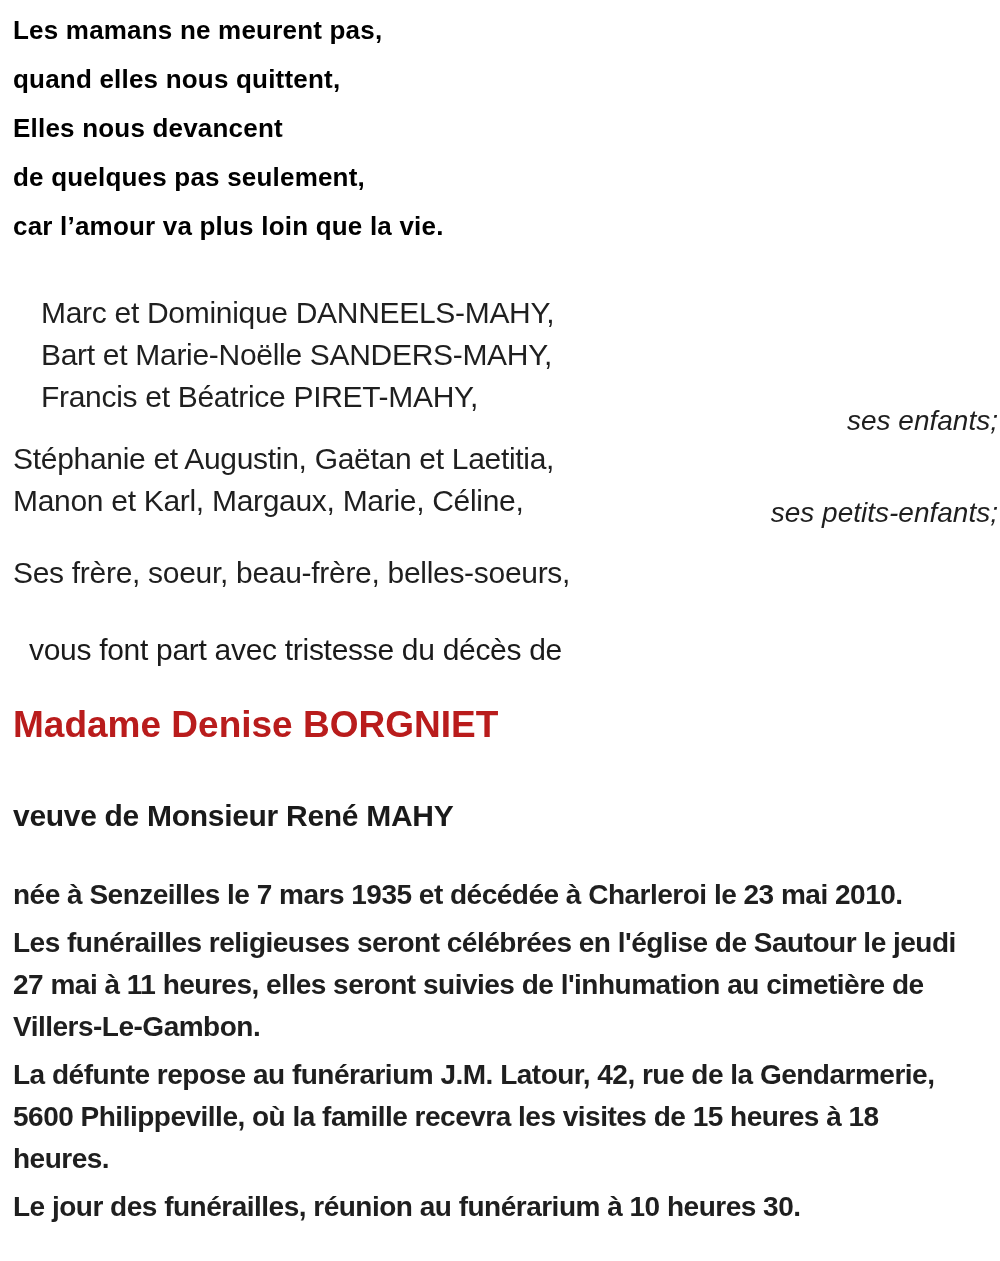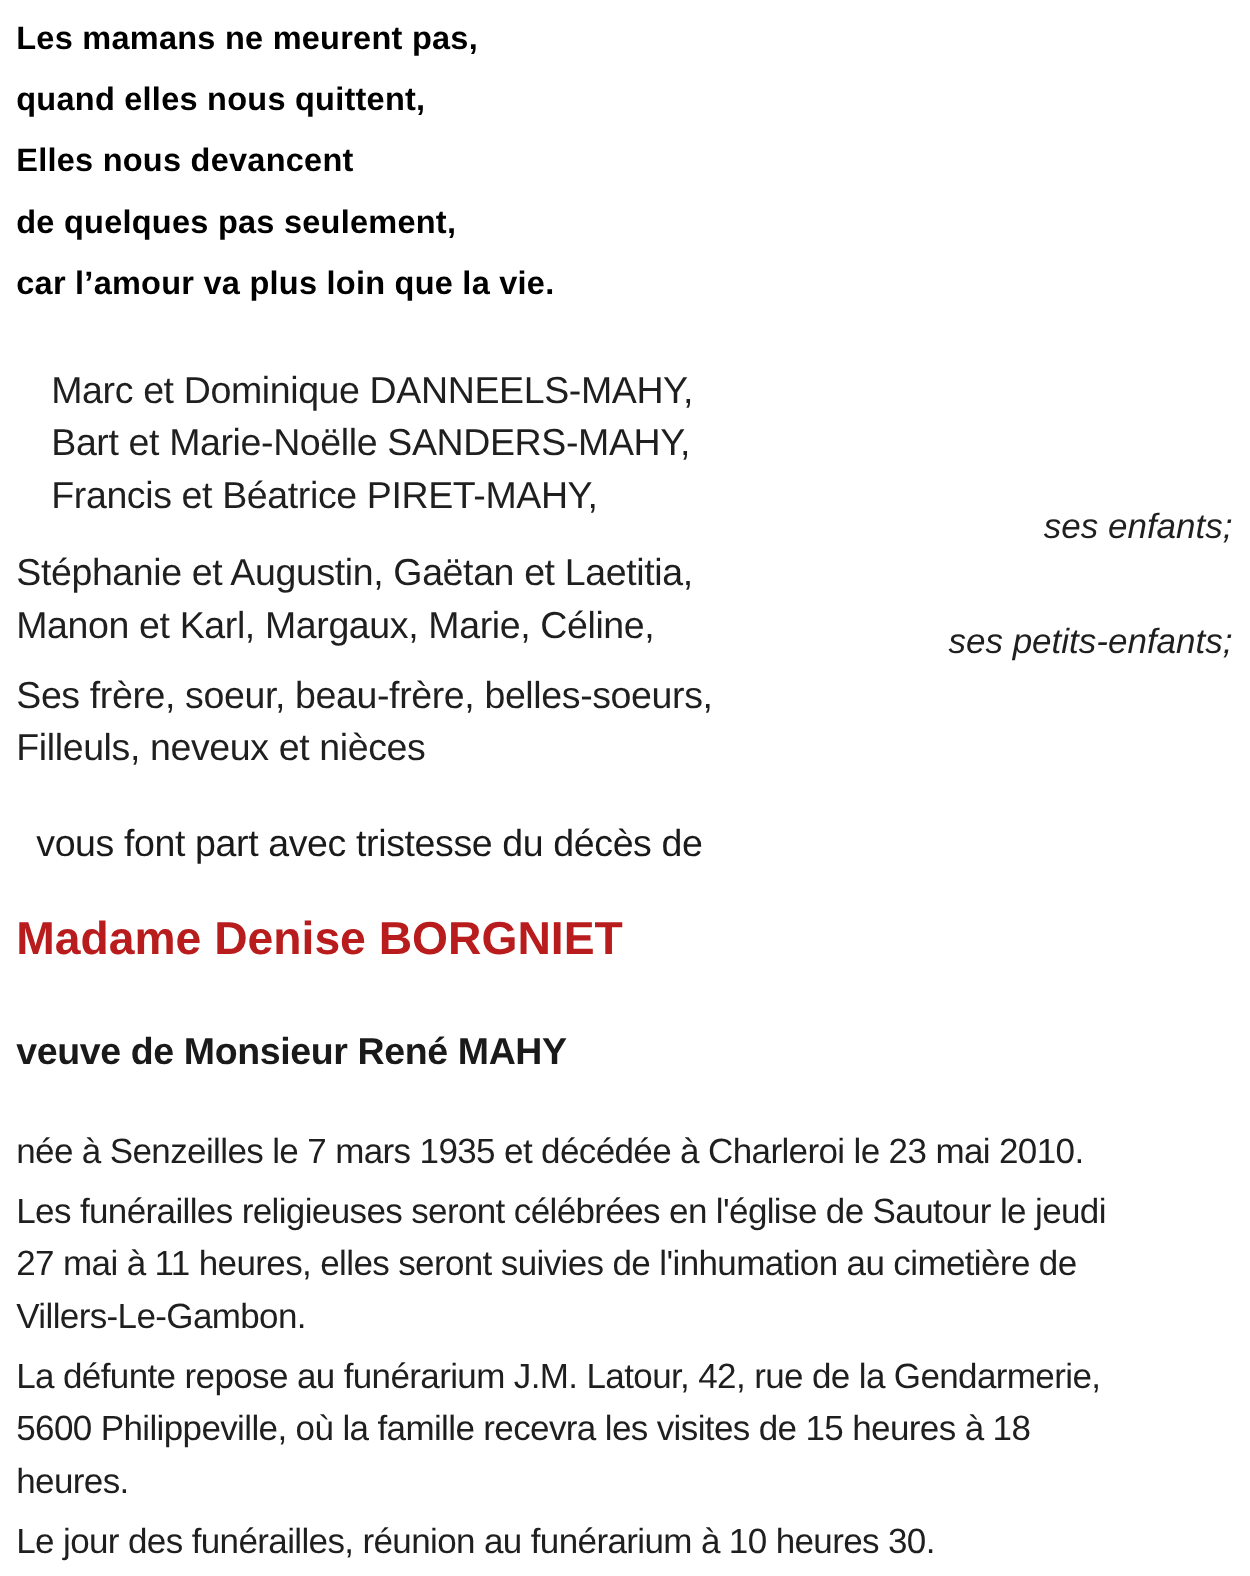--- a/index.html
+++ b/index.html
@@ -11,21 +11,21 @@
     width: 1000px;
     height: 1261px;
     font-family: "Liberation Sans", "DejaVu Sans", sans-serif;
     color: #1a1a1a;
     overflow: hidden;
   }
   main.page {
     box-sizing: border-box;
     width: 1000px;
     height: 1063px;
-    padding: 6px 14px 0 13px;
+    padding: 6px 2px 0 13px;
   }
   .poem {
     font-size: 26px;
     font-weight: 700;
     line-height: 49px;
     color: #000000;
     letter-spacing: 0.2px;
   }
   .poem .line { white-space: nowrap; }
   .names {
@@ -39,21 +39,21 @@
   .attrib {
     font-size: 28px;
     font-style: italic;
     text-align: right;
     line-height: 30px;
     color: #1f1f1f;
     margin-top: -12px;
     margin-bottom: 2px;
   }
   .attrib-grandchildren { margin-top: -24px; }
-  .names-relatives { margin-top: 8px; }
+  .names-relatives { margin-top: 24px; }
   .intro {
     margin: 35px 0 0 16px;
     font-size: 30px;
     font-weight: 400;
     line-height: 42px;
     letter-spacing: -0.3px;
   }
   .deceased {
     margin: 32px 0 0 0;
     font-size: 37px;
@@ -64,21 +64,21 @@
   }
   .widow {
     margin: 48px 0 0 0;
     font-size: 30px;
     font-weight: 700;
     line-height: 42px;
     letter-spacing: -0.3px;
   }
   .para {
     font-size: 28px;
-    font-weight: 400;
+    font-weight: 700;
     line-height: 42px;
     letter-spacing: -0.5px;
     color: #1f1f1f;
   }
   .para-birth-death { margin-top: 37px; }
   .para-funeral, .para-repose, .para-meeting { margin-top: 6px; }
 </style>
 </head>
 <body>
 
@@ -102,21 +102,20 @@
 
   <section class="names names-grandchildren">
       <div class="line">Stéphanie et Augustin, Gaëtan et Laetitia,</div>
       <div class="line">Manon et Karl, Margaux, Marie, Céline,</div>
     </section>
 
   <div class="attrib attrib-grandchildren">ses petits-enfants;</div>
 
   <section class="names names-relatives">
       <div class="line">Ses frère, soeur, beau-frère, belles-soeurs,</div>
-      <div class="line">Filleuls, neveux et nièces</div>
     </section>
 
   <p class="intro">vous font part avec tristesse du décès de</p>
 
   <h1 class="deceased">Madame Denise BORGNIET</h1>
 
   <p class="widow">veuve de Monsieur René MAHY</p>
 
   <section class="para para-birth-death">
       <div class="line">née à Senzeilles le 7 mars 1935 et décédée à Charleroi le 23 mai 2010.</div>

